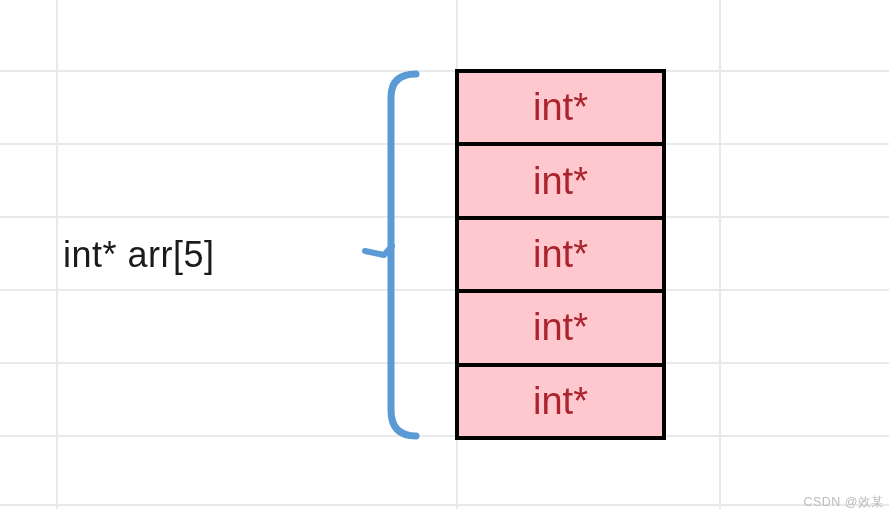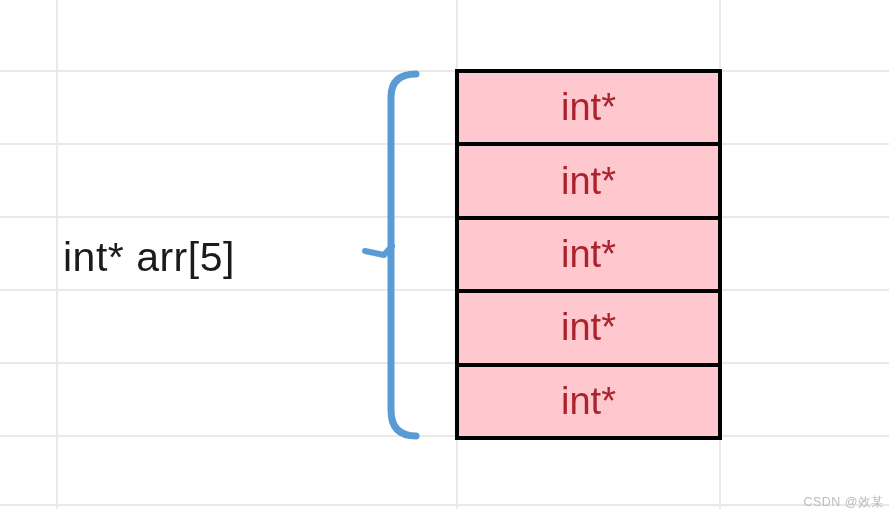--- a/index.html
+++ b/index.html
@@ -6,27 +6,27 @@
   .canvas{
     position:relative;width:889px;height:509px;background:#ffffff;overflow:hidden;
     font-family:"Liberation Sans","DejaVu Sans",sans-serif;
   }
   
   .hline{position:absolute;left:0;width:889px;height:2px;background:#e9e9e9;}
   .vline{position:absolute;top:0;height:509px;width:2px;background:#e9e9e9;}
   
   .decl-label{
     position:absolute;left:63px;top:234px;
-    font-size:41px;color:#1b1b1b;white-space:nowrap;letter-spacing:0.5px;
+    font-size:36px;color:#1b1b1b;white-space:nowrap;letter-spacing:0.5px;
   }
   
   .brace-svg{position:absolute;left:0;top:0;pointer-events:none;}
   
   .array-stack{
-    position:absolute;left:455px;top:69px;width:267px;height:371px;
+    position:absolute;left:455px;top:69px;width:211px;height:371px;
     box-sizing:border-box;border:4px solid #000;background:#000;
     display:flex;flex-direction:column;
   }
   .array-cell{
     flex:1;margin-top:4px;background:#ffc8ce;
     display:flex;align-items:center;justify-content:center;
     font-size:38px;color:#aa232d;
   }
   .array-cell:first-child{margin-top:0;}
   

